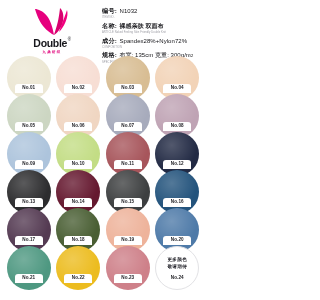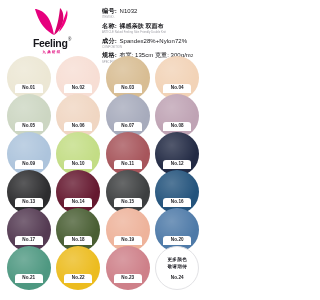--- a/index.html
+++ b/index.html
@@ -167,21 +167,21 @@
 
   <div class="logo-block">
     <div class="logo-mark">
       <svg viewBox="0 0 46 30" xmlns="http://www.w3.org/2000/svg">
         <path d="M6 2 C6 2 9 13 14 19 C18 24 23 27 25 28 C24 22 22 14 18 9 C14 4 9 2 6 2 Z" fill="#e6007e"></path>
         <path d="M31 1 C31 1 30 11 28 18 C26.5 23 25.5 26 25 28 C27 27 31 23 33 18 C35.5 11 34.5 4 31 1 Z" fill="#d9006f"></path>
         <path d="M38 3 C38 3 36 9 34 14 C32.5 18 31 22 30 25 C32 23 35 19 36.5 15 C38.5 10 39 6 38 3 Z" fill="#f2007f"></path>
       </svg>
     </div>
     <div class="logo-word">
-      <span>Feeling</span>
+      <span>Double</span>
       <span class="reg">®</span>
     </div>
     <div class="logo-cn">九鼎纺织</div>
   </div>
 
   <div class="spec-block">
 
     <div class="spec-row">
       <div class="spec-line">
         <span class="spec-key">编号:</span>

